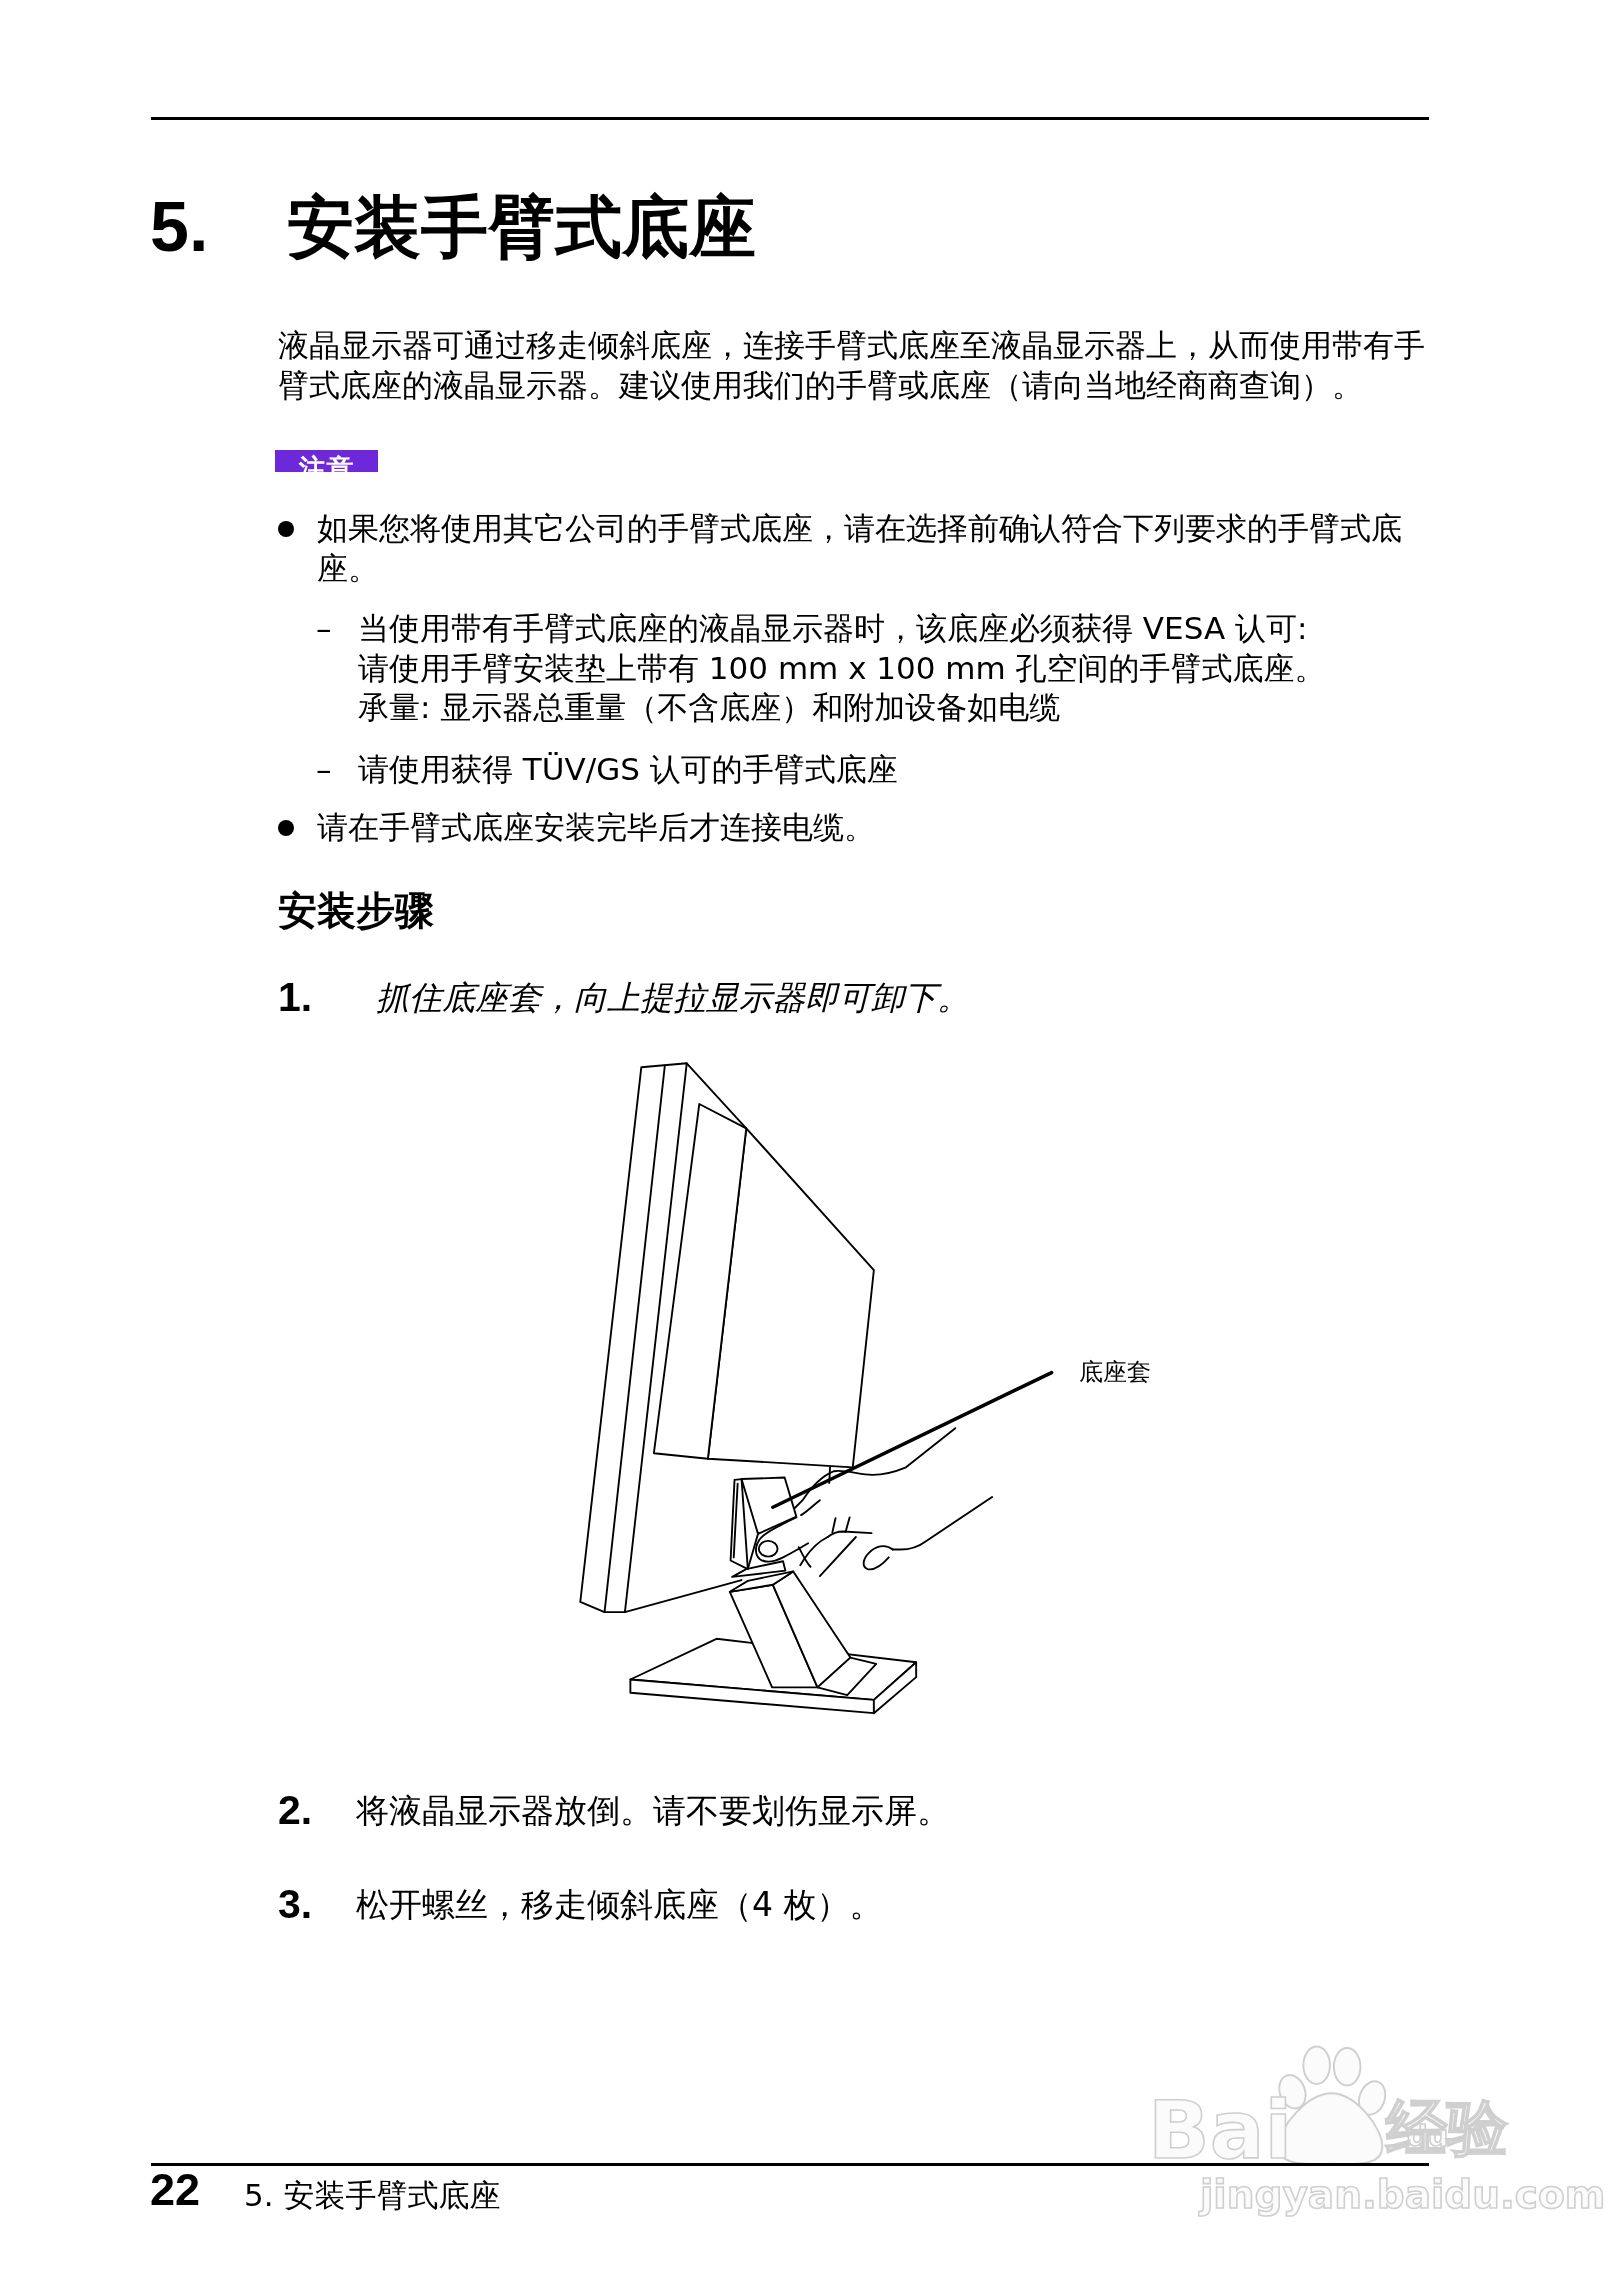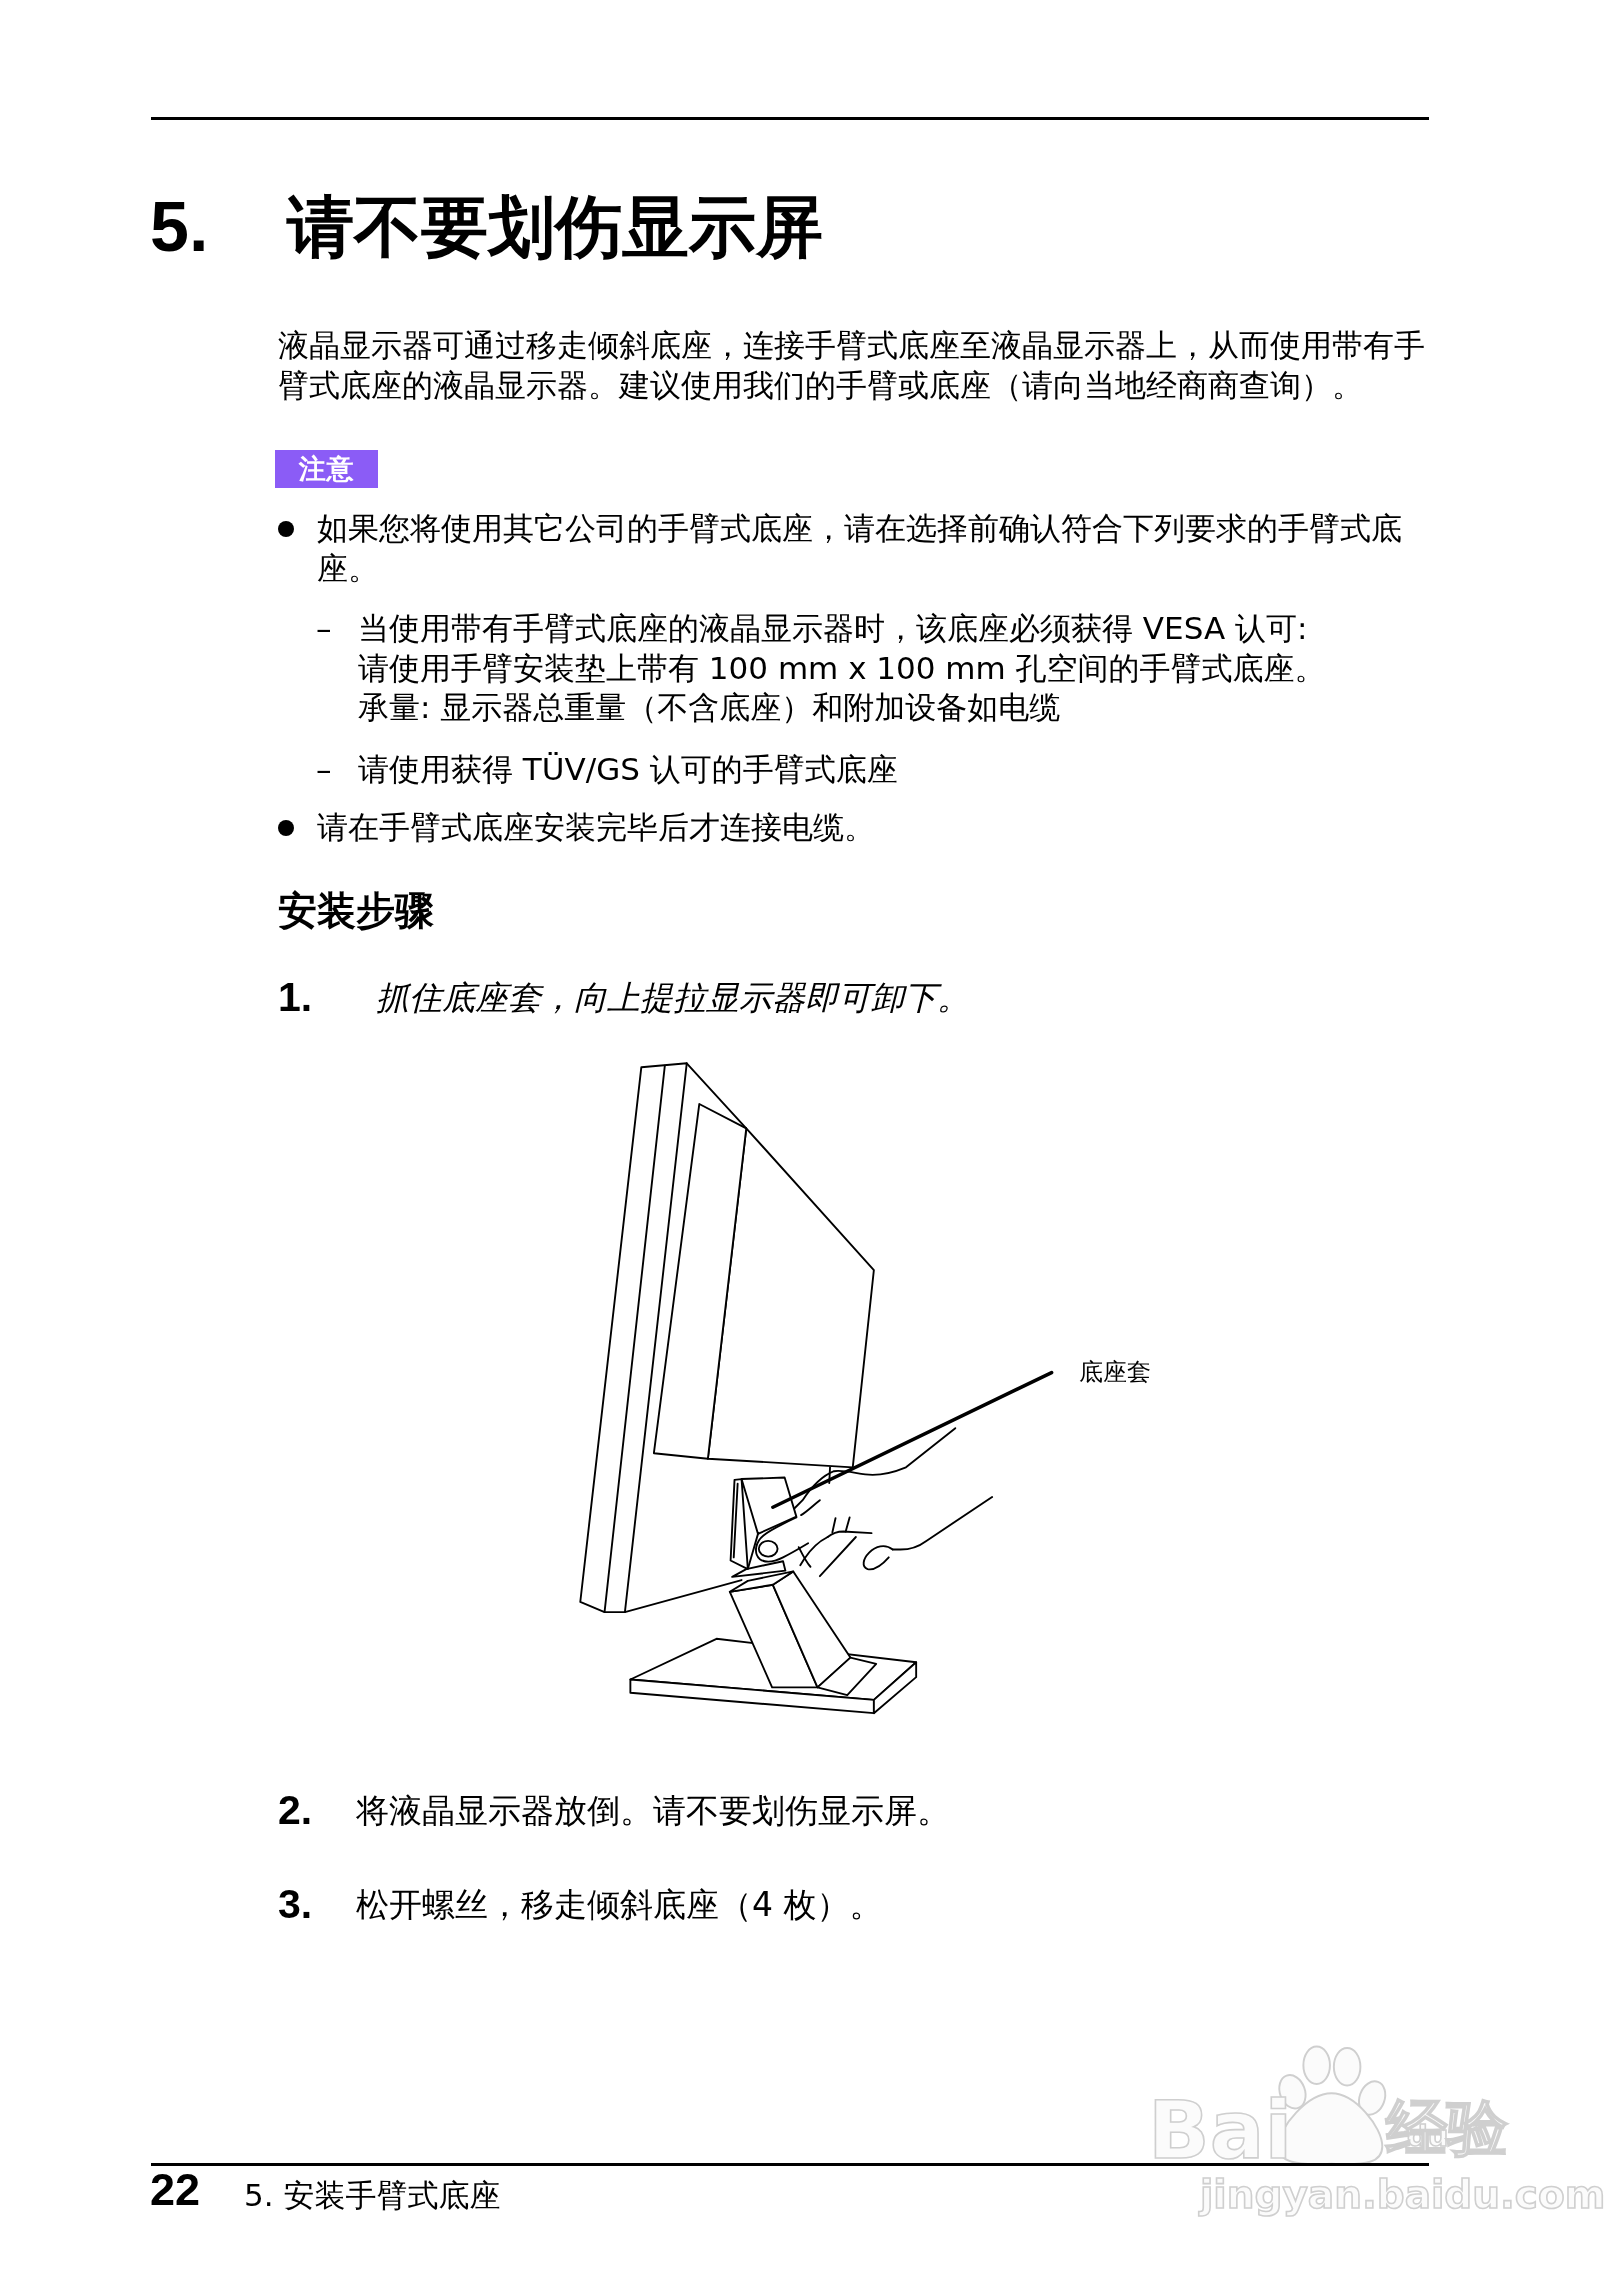--- a/index.html
+++ b/index.html
@@ -6,22 +6,22 @@
   body {
     width: 1617px; height: 2284px; position: relative; overflow: hidden;
     color: #000000; font-family: "DejaVu Sans", sans-serif;
   }
   .abs { position: absolute; white-space: nowrap; }
   .rule { position: absolute; left: 151px; width: 1278px; height: 3.1px; background: #000; }
   .title-num { font-family: "Liberation Sans", sans-serif; font-weight: bold; font-size: 70px; line-height: 78px; }
   .title-text { font-family: "DejaVu Sans", sans-serif; font-weight: bold; font-size: 67px; line-height: 78px; }
   .intro-line { font-family: "DejaVu Serif", serif; font-size: 31px; line-height: 39px; }
   .badge {
-    position: absolute; left: 275px; top: 450px; width: 103px; height: 38px;
-    background: #8b5cf6; color: #fff; font-weight: bold; font-size: 27px; line-height: 38px;
+    position: absolute; left: 275px; top: 450px; width: 103px; height: 22px;
+    background: #6d28d9; color: #fff; font-weight: bold; font-size: 27px; line-height: 38px;
     text-align: center; letter-spacing: 0.8px; font-family: Liberation Serif, serif;
   }
   .body-line { font-size: 31px; line-height: 39px; }
   .dot { position: absolute; width: 16.4px; height: 16.4px; border-radius: 50%; background: #000; }
   .dash { font-size: 31px; line-height: 39px; }
   .heading { font-weight: bold; font-size: 39px; line-height: 47px; }
   .step-num { font-family: "Liberation Sans", sans-serif; font-weight: bold; font-size: 41px; line-height: 47px; }
   .step-text { font-size: 33px; line-height: 47px; }
   .callout { font-size: 24px; line-height: 34px; }
   .footer-num { font-family: "Liberation Sans", sans-serif; font-weight: bold; font-size: 45px; line-height: 50px; }
@@ -29,21 +29,21 @@
   .wm { position: absolute; color: #fbfbfb; -webkit-text-stroke: 1.6px #cfcfcf; font-family: "DejaVu Sans", sans-serif; font-weight: bold; white-space: nowrap; }
   svg.fig { position: absolute; left: 548px; top: 1050px; }
   svg.paw { position: absolute; left: 1269px; top: 2037px; }
 </style>
 </head>
 <body>
 
 <div class="rule" style="top:117px;"></div>
 
 <div class="abs title-num" style="left:150px; top:188px;">5.</div>
-<div class="abs title-text" style="left:287px; top:188px;">请不要划伤显示屏</div>
+<div class="abs title-text" style="left:287px; top:188px;">安装手臂式底座</div>
 
 <div>
   <div class="abs intro-line" style="left:278px; top:326px;">液晶显示器可通过移走倾斜底座，连接手臂式底座至液晶显示器上，从而使用带有手</div>
   <div class="abs intro-line" style="left:278px; top:366px;">臂式底座的液晶显示器。建议使用我们的手臂或底座（请向当地经商商查询）。</div>
 </div>
 
 <div class="badge">注意</div>
 
 <div>
   <div>

